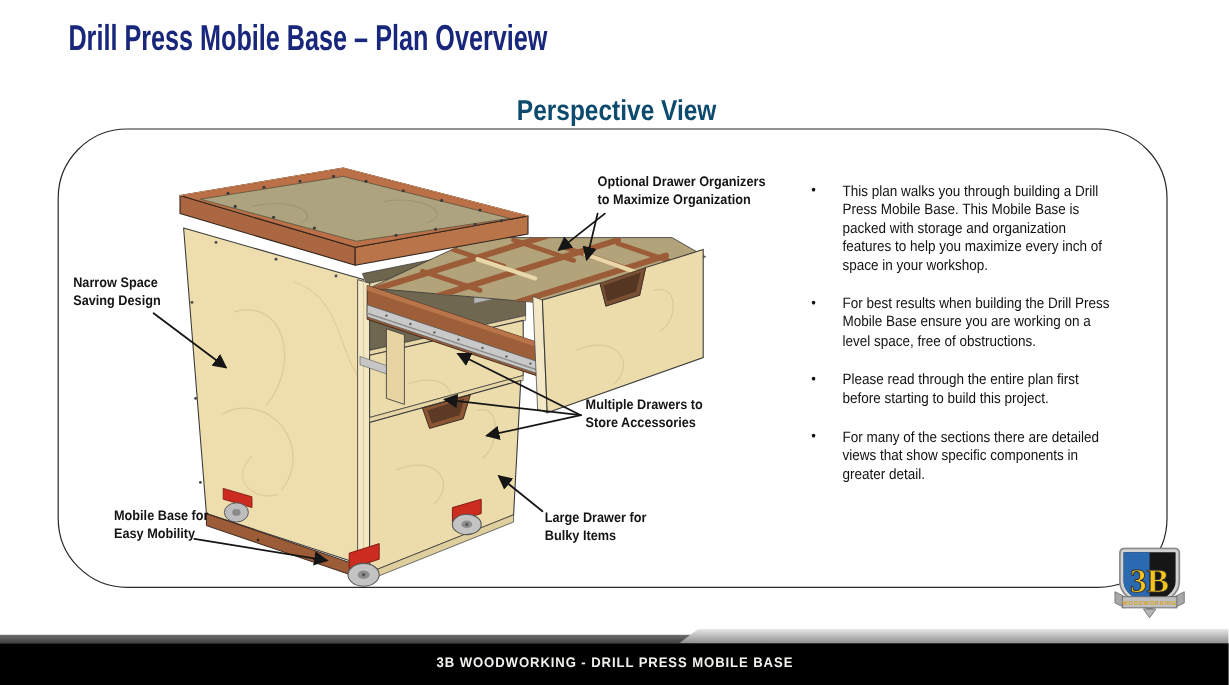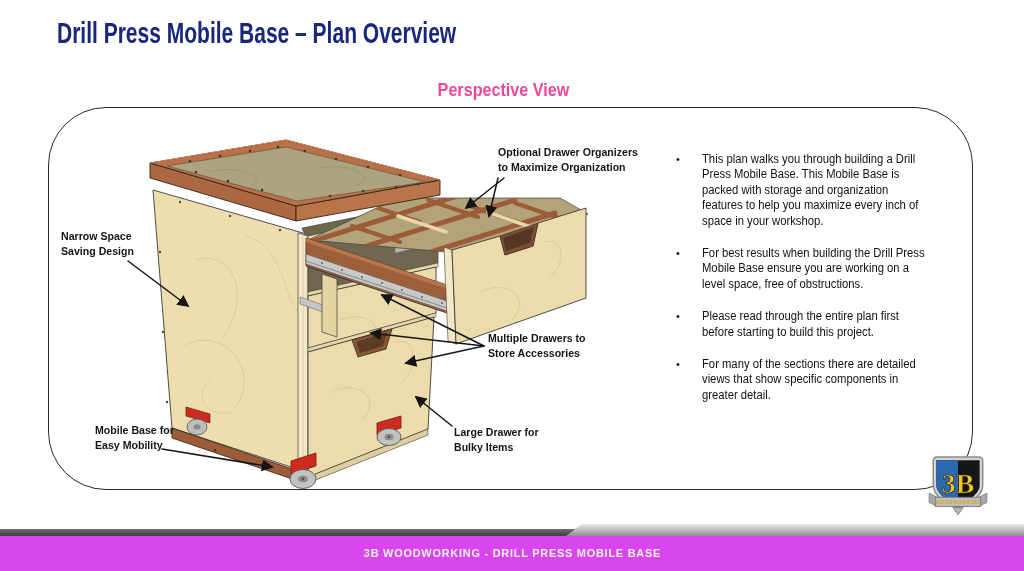--- a/index.html
+++ b/index.html
@@ -9,22 +9,22 @@
   }
   .pre{white-space:pre-line;}
   
   .page-title{
     position:absolute;left:57px;top:16px;margin:0;
     font-size:30px;font-weight:bold;color:#18277b;
     transform:scaleX(0.70);transform-origin:left top;white-space:nowrap;
   }
   
   .view-heading{
-    position:absolute;left:353px;top:79px;width:300px;text-align:center;
-    font-size:19px;font-weight:bold;color:#ec4899;
+    position:absolute;left:364px;top:79px;width:300px;text-align:center;
+    font-size:24px;font-weight:bold;color:#0c4a6e;
   }
   .view-heading>span{display:inline-block;transform:scaleX(0.85);transform-origin:center top;white-space:nowrap;}
   
   .frame{
     position:absolute;left:48px;top:107px;width:923px;height:381px;
     border:1.8px solid #282828;border-radius:58px;background:#fff;
   }
   .illustration{position:absolute;left:48px;top:106px;width:927px;height:384px;}
   
   .callout{
@@ -41,21 +41,21 @@
   }
   
   .logo{position:absolute;left:926px;top:456px;width:64px;height:66px;}
   
   .strip-dark{position:absolute;left:0;top:529px;width:578px;height:7px;
     background:linear-gradient(#6e6e6e,#3f3f3f);}
   .strip-light{position:absolute;left:566px;top:524px;width:458px;height:12px;
     background:linear-gradient(#e9e9e9,#8f8f8f);
     clip-path:polygon(16px 0,100% 0,100% 100%,0 100%);}
   .footer-bar{
-    position:absolute;left:0;top:536px;width:1024px;height:35px;background:#d946ef;
+    position:absolute;left:0;top:536px;width:1024px;height:35px;background:#000000;
     text-align:center;
   }
   .footer-bar>span{
     display:inline-block;line-height:35px;font-size:11.5px;font-weight:bold;
     letter-spacing:0.8px;color:#f2f2ee;transform:scaleX(0.95);transform-origin:center;
     white-space:nowrap;
   }
 </style>
 </head>
 <body>

